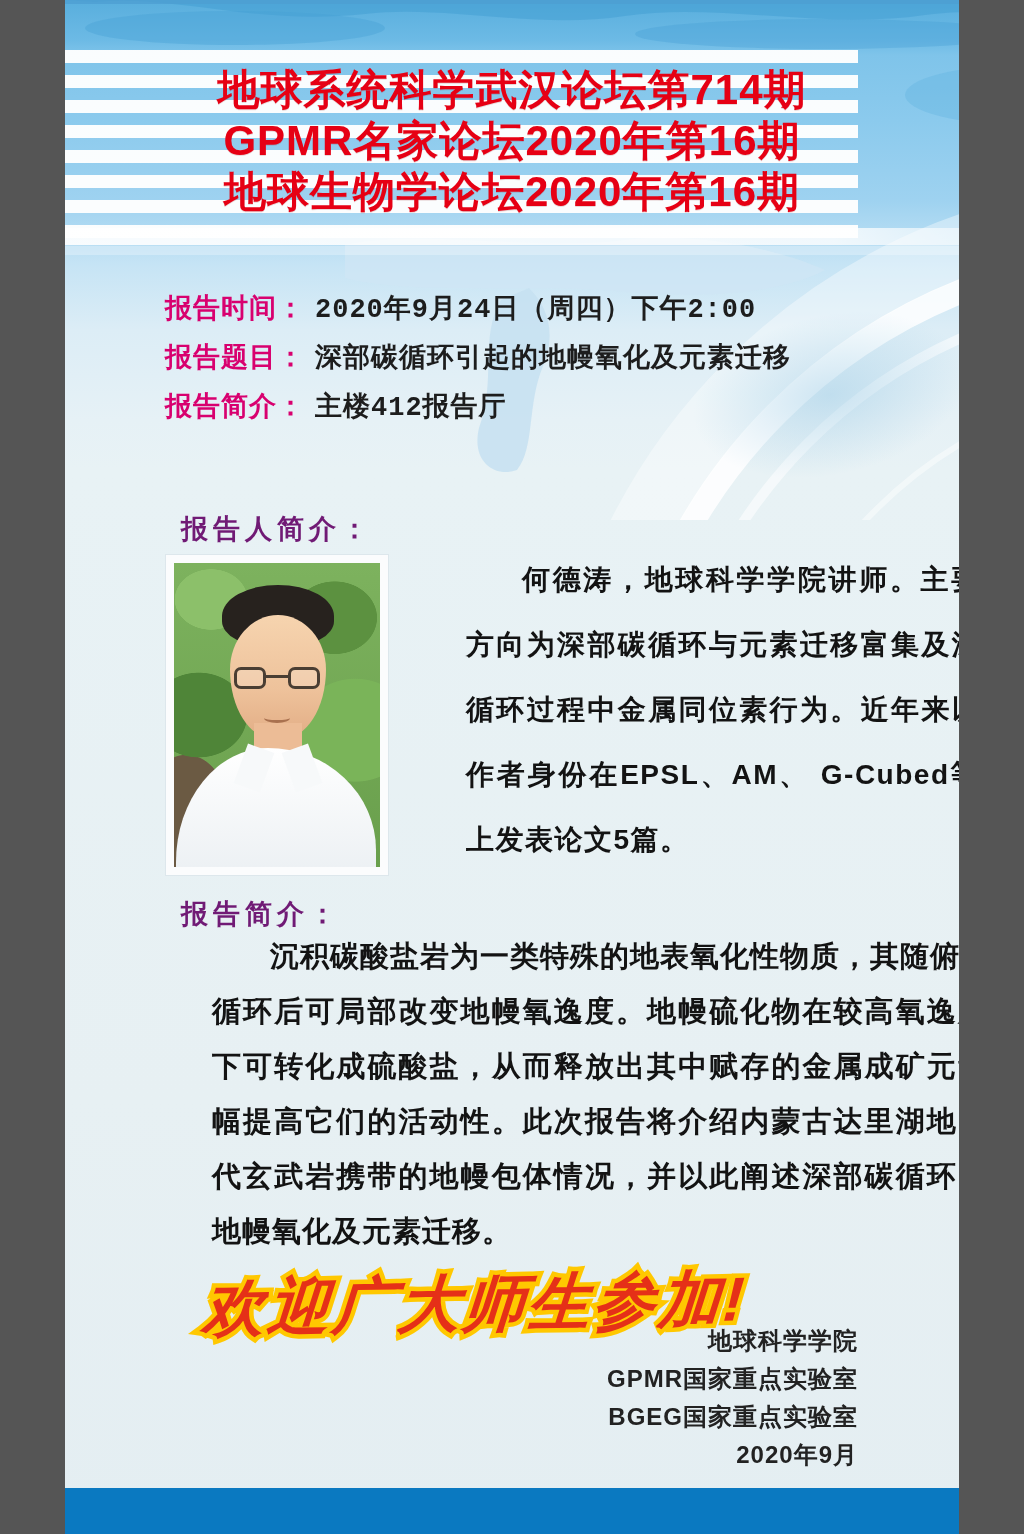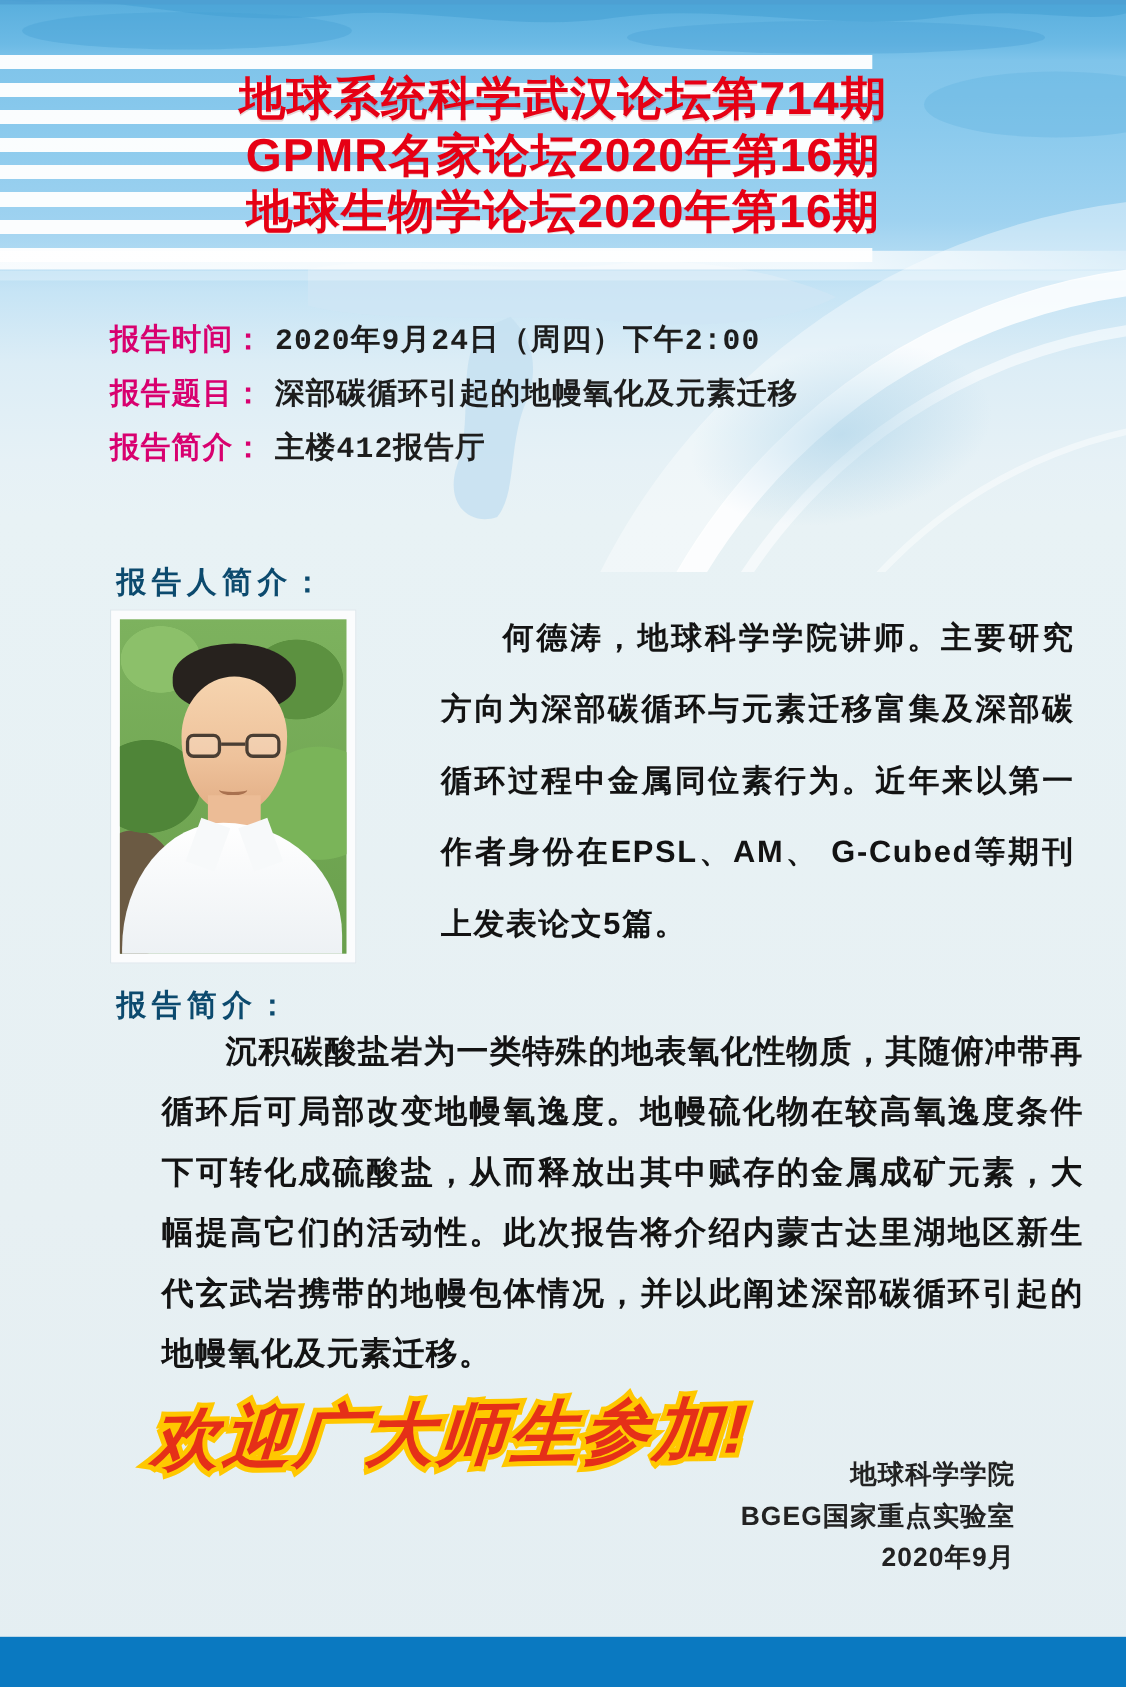--- a/index.html
+++ b/index.html
@@ -1,18 +1,18 @@
 <!DOCTYPE html>
 <html><head>
 <meta charset="utf-8">
 <style>
   * { margin:0; padding:0; box-sizing:border-box; }
   body { background:#555; font-family:"Liberation Sans","DejaVu Sans",sans-serif; }
   .poster{
-    position:relative; width:1024px; height:1534px; margin:0 auto;
+    position:relative; width:894px; height:1534px; margin:0 auto;
     overflow:hidden; background:#e8f1f4;
   }
   
   .bg-base{
     position:absolute; inset:0;
     background:linear-gradient(180deg,
       #58aedd 0px, #6cbae5 40px, #7fc4ea 55px, #8bcaed 120px,
       #9ed2f0 200px, #c6e4f5 265px, #dcedf6 330px, #e6f1f6 420px,
       #e8f2f5 470px, #e7f0f3 1100px, #e4eef2 1534px);
   }
@@ -35,21 +35,21 @@
     text-align:center; color:#e60014; font-weight:900;
     font-size:42px; line-height:51px; letter-spacing:1px;
     text-shadow:0 1px 0 rgba(120,0,0,.15);
   }
   
   .info{ position:absolute; top:283px; left:100px; }
   .info-row{ height:49px; display:flex; align-items:center; white-space:pre;font-family:Liberation Mono, monospace; }
   .info-label{ color:#d8006f; font-size:27px; font-weight:700; letter-spacing:1px; }
   .info-value{ color:#1d1d1d; font-size:27px; font-weight:700; margin-left:10px; letter-spacing:1px; }
   .section-label{
-    position:absolute; left:106px; color:#0c4a6e;
+    position:absolute; left:116px; color:#701a75;
     font-size:27px; font-weight:700; letter-spacing:5px;
   }
   .lbl-speaker{ top:511px; }
   .lbl-abstract{ top:896px; }
   
   .photo{
     position:absolute; left:100px; top:554px; width:224px; height:322px;
     background:#fbfcfd; border:1px solid #dde7ec; padding:8px;
   }
   .photo-inner{ position:relative; width:100%; height:100%; overflow:hidden;
@@ -182,19 +182,20 @@
   <div class="section-label lbl-abstract">报告简介：</div>
   <div class="abstract">沉积碳酸盐岩为一类特殊的地表氧化性物质，其随俯冲带再循环后可局部改变地幔氧逸度。地幔硫化物在较高氧逸度条件下可转化成硫酸盐，从而释放出其中赋存的金属成矿元素，大幅提高它们的活动性。此次报告将介绍内蒙古达里湖地区新生代玄武岩携带的地幔包体情况，并以此阐述深部碳循环引起的地幔氧化及元素迁移。</div>
 
   <div class="welcome">
     <span class="stroke">欢迎广大师生参加!</span>
     <span class="fill">欢迎广大师生参加!</span>
   </div>
 
   <div class="signature">
     <div>地球科学学院</div>
+    <div>GPMR国家重点实验室</div>
     <div>BGEG国家重点实验室</div>
     <div>2020年9月</div>
   </div>
 
   <div class="bottom-bar"></div>
   <div class="top-edge"></div>
 </div>
 
 </body></html>

